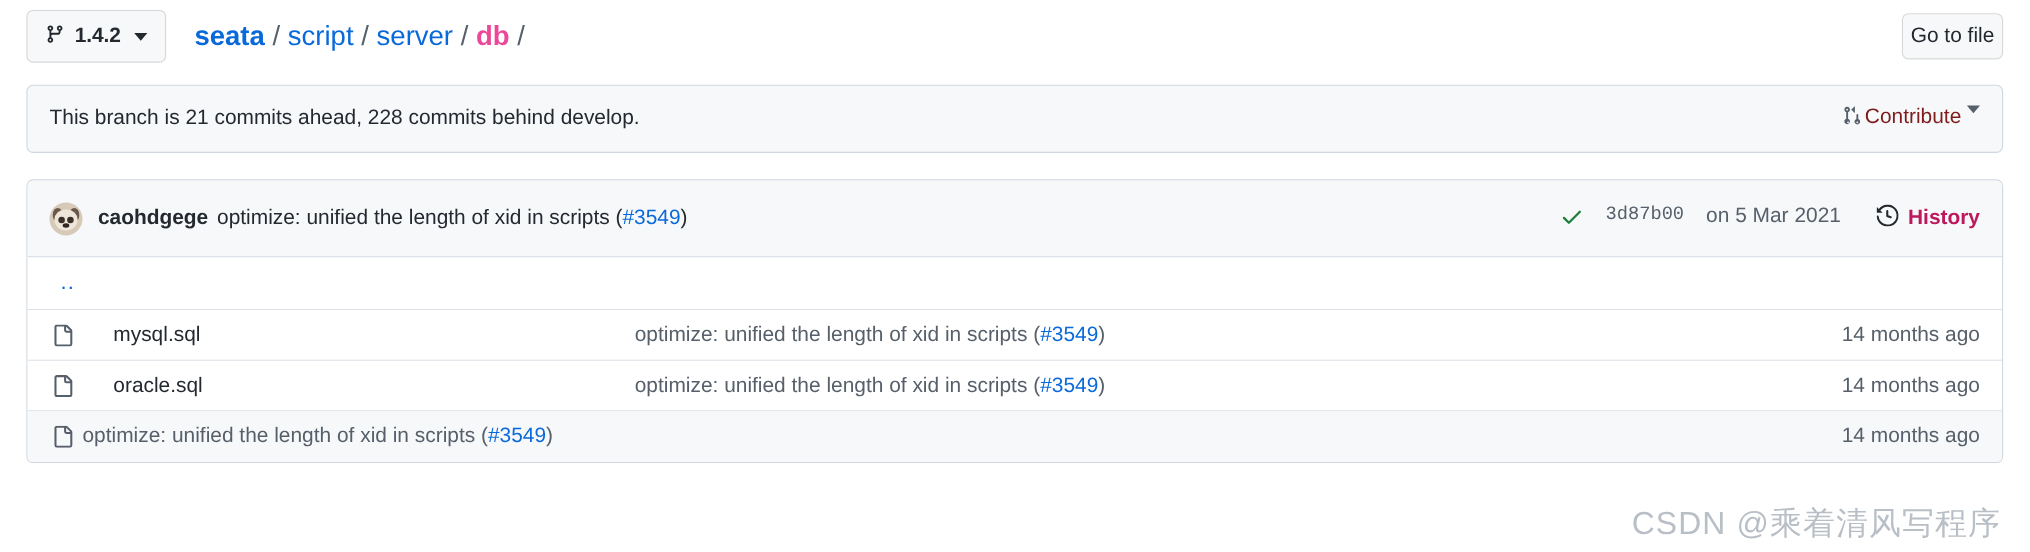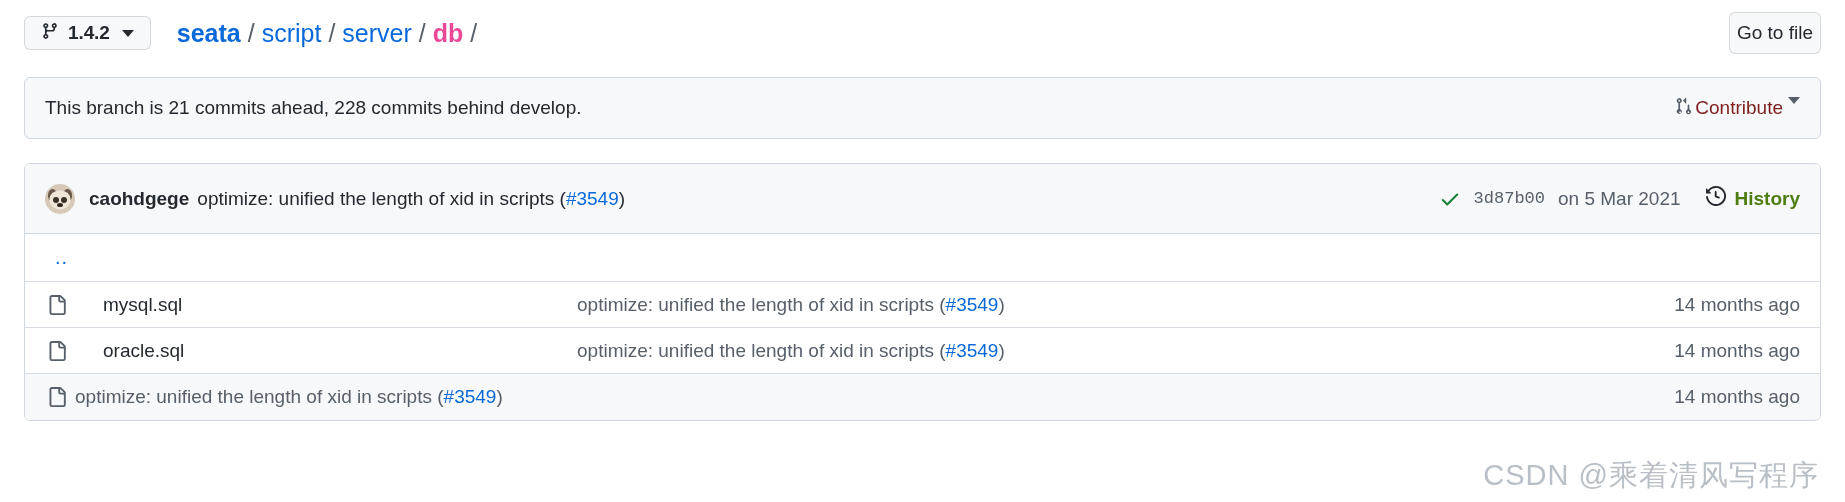--- a/index.html
+++ b/index.html
@@ -24,21 +24,21 @@
     top: 12px;
     right: 24px;
     height: 42px;
     display: flex;
     align-items: center;
   }
   .branch-select {
     display: flex;
     align-items: center;
     gap: 9px;
-    height: 34px;
+    height: 48px;
     padding: 0 16px;
     background: #f6f8fa;
     border: 1px solid rgba(27,31,36,0.15);
     border-radius: 6px;
     box-sizing: border-box;
     cursor: pointer;
   }
   .branch-select .branch-name {
     font-size: 19px;
     font-weight: 700;
@@ -204,22 +204,22 @@
     color: #24292f;
   }
   .issue-link {
     color: #0969da;
     text-decoration: none;
     cursor: pointer;
   }
   .commit-meta {
     margin-left: auto;
     display: flex;
-    align-items: center;
-    gap: 13px;
+    align-items: flex-start;
+    gap: 20px;
   }
   .check-icon {
     color: #1a7f37;
     display: flex;
     align-items: center;
   }
   .commit-sha {
     font-family: "Liberation Mono", "DejaVu Sans Mono", monospace;
     font-size: 17px;
     color: #57606a;
@@ -229,21 +229,21 @@
     font-size: 19px;
     color: #57606a;
   }
   .history-btn {
     display: flex;
     align-items: center;
     gap: 9px;
     margin-left: 12px;
     font-size: 19px;
     font-weight: 600;
-    color: #4d7c0f;
+    color: #be185d;
     cursor: pointer;
   }
 
   .row {
     display: flex;
     align-items: center;
     height: 46px;
     padding: 0 20px;
     border-bottom: 1px solid #d8dee4;
     box-sizing: border-box;

